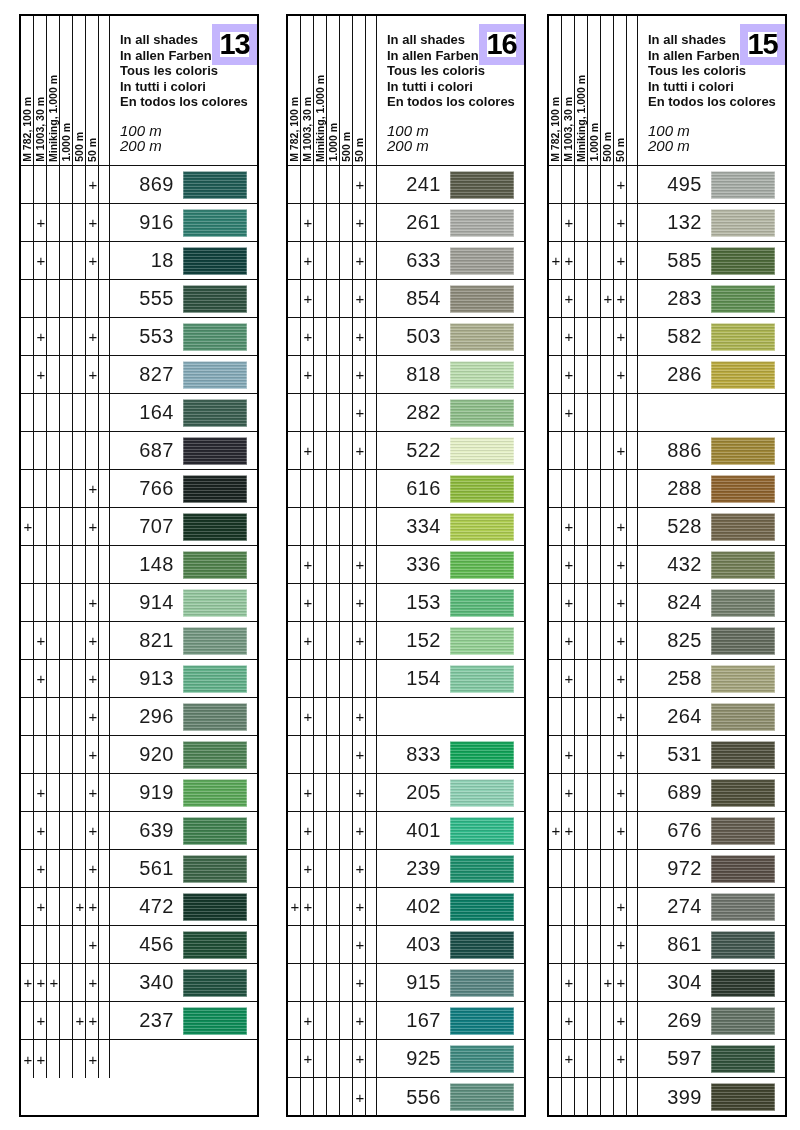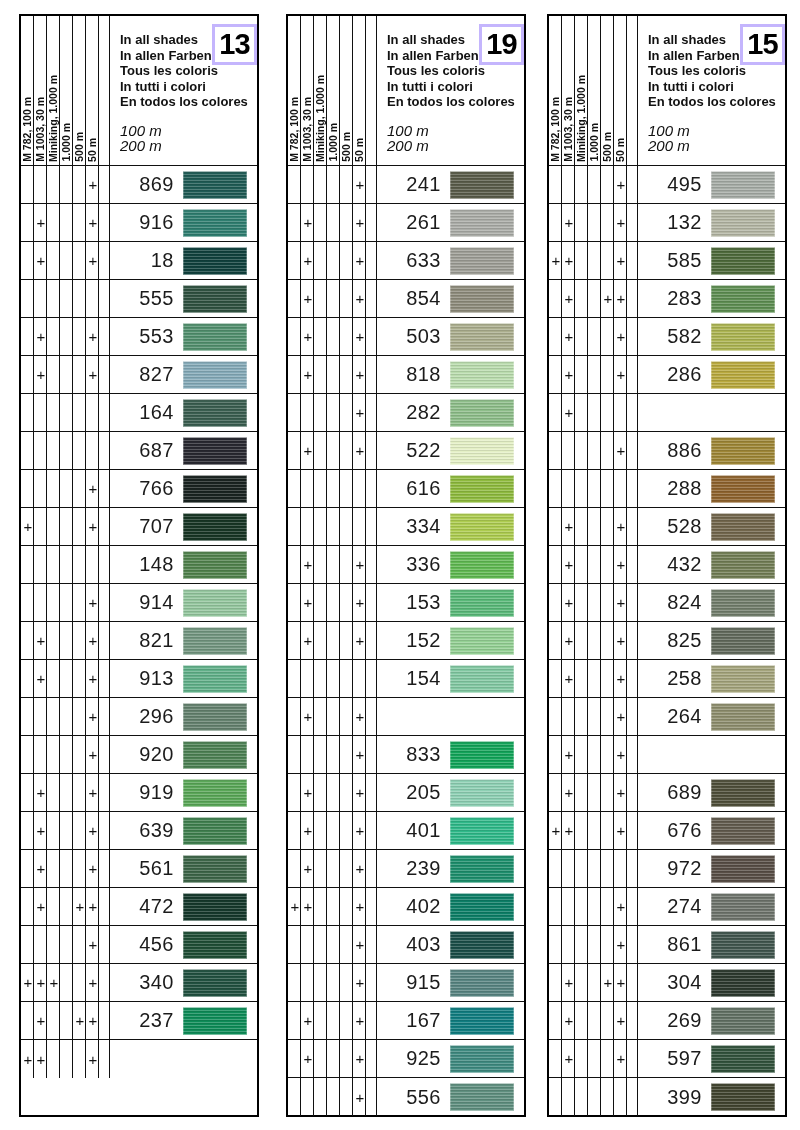--- a/index.html
+++ b/index.html
@@ -14,21 +14,21 @@
   .hdr{display:flex;height:150px;flex:none;border-bottom:1px solid #111;box-sizing:border-box;position:relative;}
   .ncell{width:13px;flex:none;border-right:1px solid #111;box-sizing:border-box;
          display:flex;align-items:flex-end;justify-content:center;overflow:visible;}
   .spacercell{width:11px;flex:none;border-right:1px solid #111;box-sizing:border-box;}
   .rot{writing-mode:vertical-rl;transform:rotate(180deg);white-space:nowrap;
        font-size:10.5px;font-weight:bold;line-height:12px;color:#111;padding-top:3px;}
   .hmain{flex:1;padding:16px 4px 0 10px;box-sizing:border-box;}
   .shade-line{font-size:13px;font-weight:bold;line-height:15.5px;color:#111;}
   .len-line{font-size:15px;line-height:15.5px;color:#111;font-style:italic;}
   .len-first{margin-top:13px;}
-  .badge{position:absolute;top:8px;right:0px;width:45px;height:41px;border:3px solid #c4b5fd;box-sizing:border-box;
+  .badge{position:absolute;top:8px;right:0px;width:45px;height:41px;border:8px solid #c4b5fd;box-sizing:border-box;
          background:#fff;display:flex;align-items:center;justify-content:center;
          font-size:29px;font-weight:bold;letter-spacing:-1px;color:#000;}
 
   .row{display:flex;height:38px;flex:none;border-bottom:1px solid #111;box-sizing:border-box;}
   .row:last-child{border-bottom:none;}
   .row .ncell{align-items:center;font-size:15px;color:#111;}
   .plus{transform:translateX(1px);line-height:1;}
   .wcell{flex:1;display:flex;align-items:center;min-width:0;}
   .code{flex:1;text-align:right;font-size:20px;color:#1b1b1b;letter-spacing:0.5px;}
   .swatch{width:64px;height:28px;flex:none;margin:0 10px 0 9px;
@@ -484,21 +484,21 @@
         <div class="spacercell"></div>
         <div class="hmain">
           <div class="shade-line">In all shades</div>
           <div class="shade-line">In allen Farben</div>
           <div class="shade-line">Tous les coloris</div>
           <div class="shade-line">In tutti i colori</div>
           <div class="shade-line">En todos los colores</div>
           <div class="len-line len-first">100 m</div>
           <div class="len-line">200 m</div>
         </div>
-        <div class="badge">19</div>
+        <div class="badge">16</div>
       </div>
       <div class="row">
         <div class="ncell"></div>
         <div class="ncell"></div>
         <div class="ncell"></div>
         <div class="ncell"></div>
         <div class="ncell"></div>
         <div class="ncell">
           <span class="plus">+</span>
         </div>
@@ -1173,20 +1173,24 @@
         <div class="ncell">
           <span class="plus">+</span>
         </div>
         <div class="ncell"></div>
         <div class="ncell"></div>
         <div class="ncell"></div>
         <div class="ncell">
           <span class="plus">+</span>
         </div>
         <div class="spacercell"></div>
+        <div class="wcell">
+          <span class="code">531</span>
+          <div class="swatch" style="background-color: rgb(78, 78, 60);"></div>
+        </div>
       </div>
       <div class="row">
         <div class="ncell"></div>
         <div class="ncell">
           <span class="plus">+</span>
         </div>
         <div class="ncell"></div>
         <div class="ncell"></div>
         <div class="ncell"></div>
         <div class="ncell">

